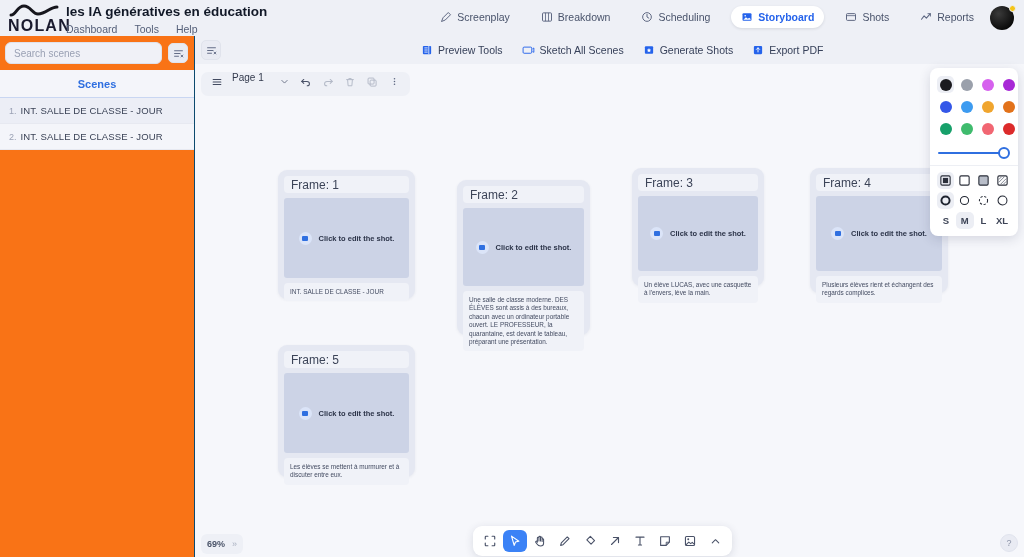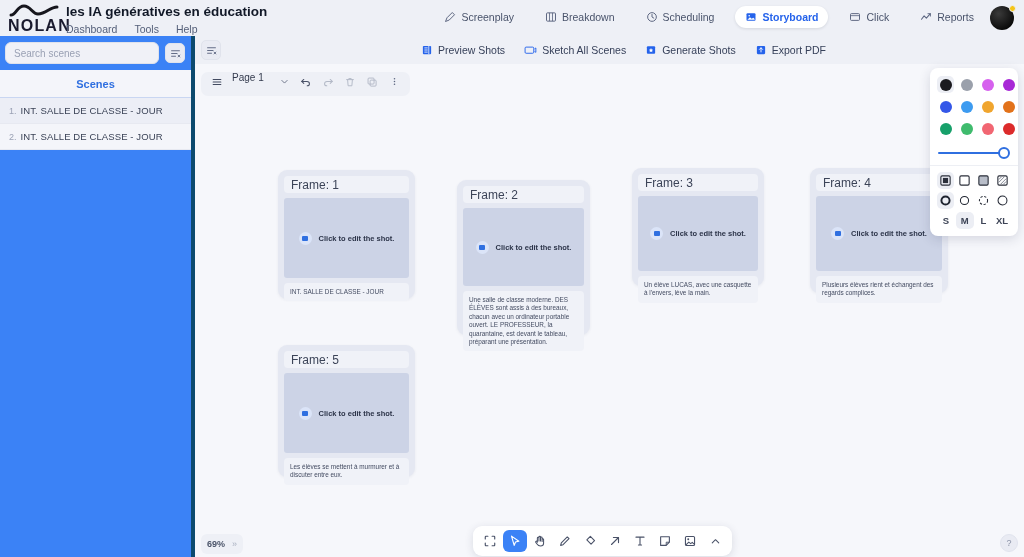--- a/index.html
+++ b/index.html
@@ -55,21 +55,21 @@
   }
   .avatar-badge {
     position: absolute; right: 0px; top: -1px;
     width: 7px; height: 7px; border-radius: 50%;
     background: #f5c518; border: 1.2px solid #eef0f6;
   }
 
   
   .sidebar {
     position: absolute; left: 0; top: 36px; width: 195px; height: 521px;
-    background: #3b82f6; border-right: 4px solid #0c4a6e;
+    background: #f97316; border-right: 1px solid #0c4a6e;
   }
   .search-row { display: flex; align-items: center; padding: 6px 6px 6px 5px; gap: 6px; }
   .search-input {
     flex: 1; height: 22px; border-radius: 6px;
     border: 1px solid #dfe2ec; background: #f0f1f7;
     font-size: 10px; color: #8a91a6; padding: 0 8px;
     font-family: "Liberation Sans", sans-serif; outline: none;
   }
   .search-input::placeholder { color: #9aa1b4; }
   .filter-btn {
@@ -279,21 +279,21 @@
           <circle cx="5.6" cy="6.3" r="1.1" fill="#ffffff"></circle>
           <path d="M3.2 11.6 L6.6 8.4 L9 10.4 L11 8.9 L12.8 10.6 V11.6 Z" fill="#ffffff"></path>
         </svg>
         <span>Storyboard</span>
       </div>
       <div class="nav-tab">
         <svg class="nav-ico" viewBox="0 0 16 16">
           <rect x="2" y="3.5" width="12" height="9" rx="1.2" fill="none" stroke="#5b6580" stroke-width="1.3"></rect>
           <path d="M2 6.2 H14" stroke="#5b6580" stroke-width="1.1"></path>
         </svg>
-        <span>Click</span>
+        <span>Shots</span>
       </div>
       <div class="nav-tab">
         <svg class="nav-ico" viewBox="0 0 16 16">
           <path d="M2 11 L5.5 6.5 L8.5 9.5 L13.8 3.6" fill="none" stroke="#5b6580" stroke-width="1.4" stroke-linecap="round" stroke-linejoin="round"></path>
           <path d="M10.6 3.6 H13.9 V6.8" fill="none" stroke="#5b6580" stroke-width="1.2" stroke-linecap="round"></path>
         </svg>
         <span>Reports</span>
       </div>
     </div>
 
@@ -331,21 +331,21 @@
         <path d="M10.2 9 L12.6 11.4 M12.6 9 L10.2 11.4" stroke="#5b6580" stroke-width="1.1" stroke-linecap="round"></path>
       </svg>
     </div>
     <div class="sb-actions">
       <div class="sb-action">
         <svg width="12" height="12" viewBox="0 0 16 16">
           <rect x="2.5" y="2.5" width="11" height="11" rx="1.3" fill="#2563eb"></rect>
           <path d="M5 5.2 H8.4 M5 8 H8.4 M5 10.8 H8.4" stroke="#ffffff" stroke-width="1.1" stroke-linecap="round"></path>
           <path d="M10.4 2.5 V13.5" stroke="#ffffff" stroke-width="1"></path>
         </svg>
-        <span>Preview Shots</span>
+        <span>Preview Tools</span>
       </div>
       <div class="sb-action">
         <svg width="13" height="12" viewBox="0 0 18 16">
           <rect x="1.5" y="4" width="12" height="8.5" rx="1.4" fill="none" stroke="#2563eb" stroke-width="1.3"></rect>
           <path d="M14.6 6.4 L16.4 5.2 V11.2 L14.6 10" fill="none" stroke="#2563eb" stroke-width="1.3" stroke-linejoin="round"></path>
         </svg>
         <span>Sketch All Scenes</span>
       </div>
       <div class="sb-action">
         <svg width="12" height="12" viewBox="0 0 16 16">

